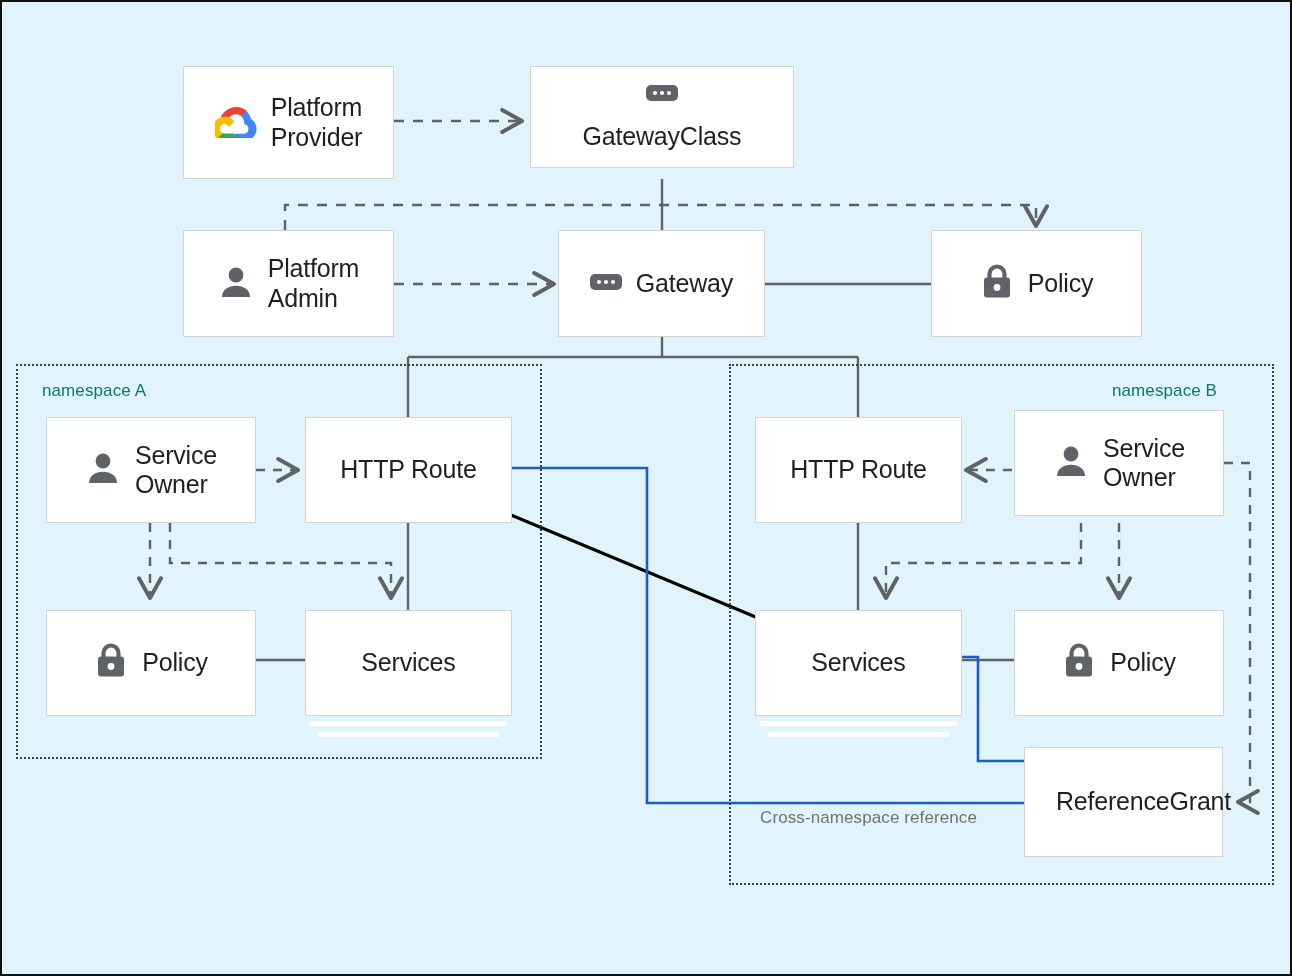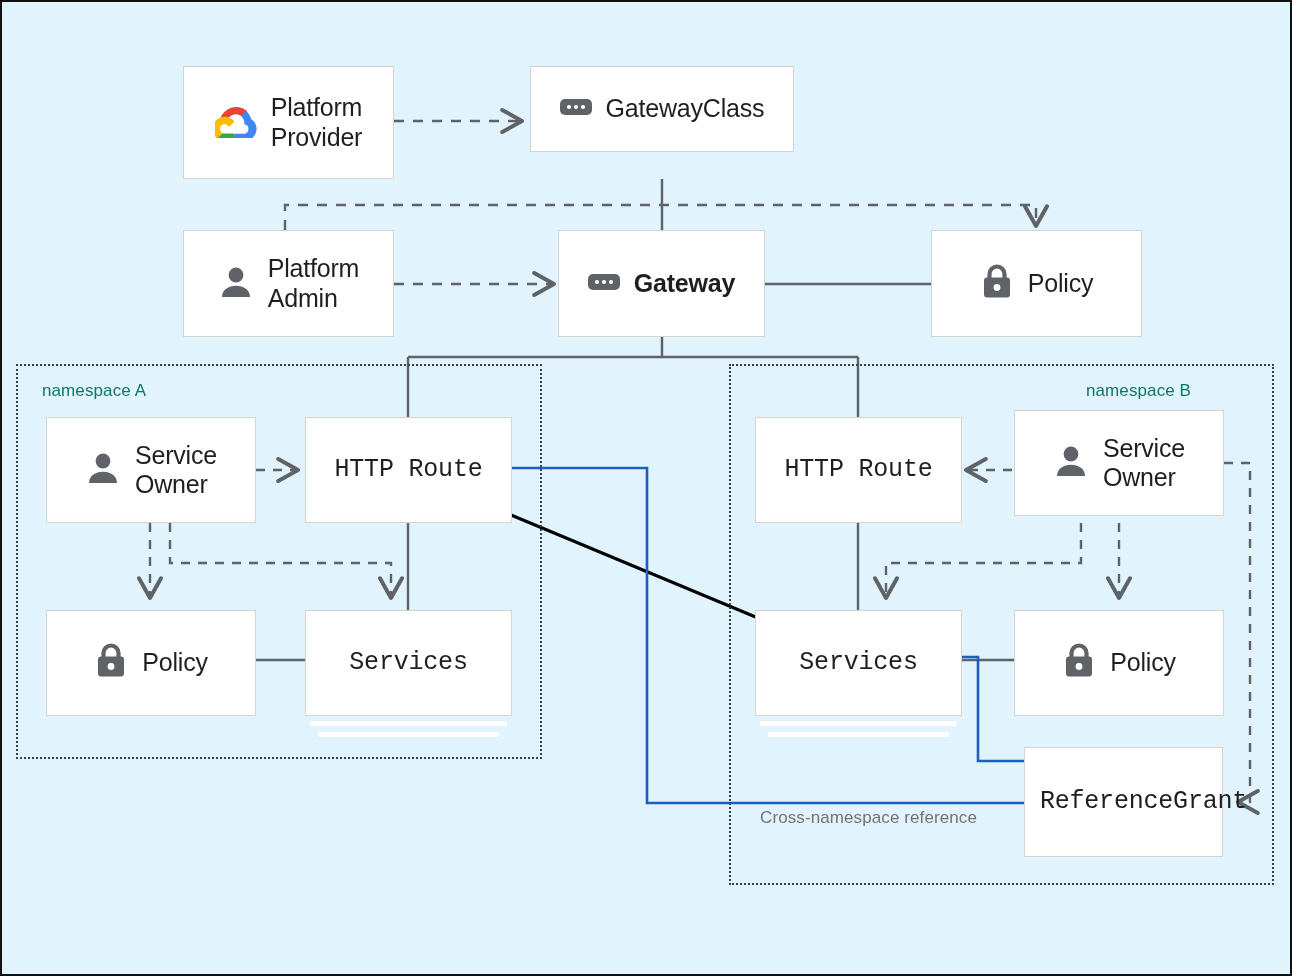--- a/index.html
+++ b/index.html
@@ -24,21 +24,21 @@
     gap:14px;
     color:#1f1f1f;
   }
   .node .lbl{
     font-size:25px;
     line-height:1.18;
     white-space:pre-line;
     text-align:left;
     letter-spacing:-0.2px;
   }
-  .node.center .lbl{text-align:center;font-family:Liberation Mono, monospace;}
+  .node.center .lbl{text-align:center;}
   .ico{flex:0 0 auto;display:block;}
   .nslabel{
     position:absolute;
     font-size:17px;
     color:#0f766e;
     letter-spacing:0.1px;
   }
   .nsbox{
     position:absolute;
     border:2px dotted #3c4043;
@@ -112,36 +112,36 @@
     <g stroke="#1a5fc0" stroke-width="2.6" fill="none">
       <path d="M509 466 L645 466 L645 801 L1022 801"></path>
       <path d="M959 655 L976 655 L976 759 L1022 759"></path>
     </g>
   </svg>
 
   <div class="nsbox" style="left:14px;top:362px;width:526px;height:395px;"></div>
   <div class="nslabel" style="left:40px;top:379px;">namespace A</div>
 
   <div class="nsbox" style="left:727px;top:362px;width:545px;height:521px;"></div>
-  <div class="nslabel" style="left:1084px;top:379px;">namespace B</div>
+  <div class="nslabel" style="left:1110px;top:379px;">namespace B</div>
 
   <div class="node" style="left:181px;top:64px;width:211px;height:113px;">
     <span class="ico">
       <svg width="42" height="34" viewBox="0 0 48 38" xmlns="http://www.w3.org/2000/svg">
         <path d="M30.2 13.3h1.5l4.3-4.3.2-1.8A19.3 19.3 0 0 0 5.8 16.6a2.3 2.3 0 0 1 1.5-.1l8.6-1.4s.4-.7.7-.7a10.7 10.7 0 0 1 13.6-1.1z" fill="#ea4335"></path>
         <path d="M41.4 16.6a19.3 19.3 0 0 0-5.8-9.4l-6 6a10.7 10.7 0 0 1 3.9 8.5v1.1a5.4 5.4 0 0 1 0 10.7h-10.7l-1.1 1.1v6.4l1.1 1h10.7a13.9 13.9 0 0 0 7.9-25.4z" fill="#4285f4"></path>
         <path d="M11.1 42h10.7V33.4H11.1a5.3 5.3 0 0 1-2.2-.5l-1.5.5-4.3 4.3-.4 1.5A13.8 13.8 0 0 0 11.1 42z" fill="#34a853"></path>
         <path d="M11.1 14.2A13.9 13.9 0 0 0 2.7 39.1l6.2-6.2a5.4 5.4 0 1 1 7.1-7.1l6.2-6.2a13.8 13.8 0 0 0-11.1-5.4z" fill="#fbbc05"></path>
       </svg>
     </span>
     <span class="lbl">Platform
 Provider</span>
   </div>
 
-  <div class="node" style="left:528px;top:64px;width:264px;height:86px;">
+  <div class="node" style="left:528px;top:64px;width:264px;height:102px;flex-direction:column;">
     <span class="ico">
       <svg width="32" height="22" viewBox="0 0 32 22" xmlns="http://www.w3.org/2000/svg">
         <rect x="0" y="3" width="32" height="16" rx="5" fill="#5f6368"></rect>
         <circle cx="9" cy="11" r="2.1" fill="#ffffff"></circle>
         <circle cx="16" cy="11" r="2.1" fill="#ffffff"></circle>
         <circle cx="23" cy="11" r="2.1" fill="#ffffff"></circle>
       </svg>
     </span>
     <span class="lbl">GatewayClass</span>
   </div>
@@ -150,21 +150,21 @@
     <span class="ico">
       <svg width="36" height="36" viewBox="0 0 36 36" xmlns="http://www.w3.org/2000/svg">
         <circle cx="18" cy="11" r="7.4" fill="#5f6368"></circle>
         <path d="M4 33c0-7.2 6.3-11.3 14-11.3S32 25.8 32 33z" fill="#5f6368"></path>
       </svg>
     </span>
     <span class="lbl">Platform
 Admin</span>
   </div>
 
-  <div class="node" style="left:556px;top:228px;width:207px;height:107px;font-weight:bold;">
+  <div class="node" style="left:556px;top:228px;width:207px;height:107px;">
     <span class="ico">
       <svg width="32" height="22" viewBox="0 0 32 22" xmlns="http://www.w3.org/2000/svg">
         <rect x="0" y="3" width="32" height="16" rx="5" fill="#5f6368"></rect>
         <circle cx="9" cy="11" r="2.1" fill="#ffffff"></circle>
         <circle cx="16" cy="11" r="2.1" fill="#ffffff"></circle>
         <circle cx="23" cy="11" r="2.1" fill="#ffffff"></circle>
       </svg>
     </span>
     <span class="lbl">Gateway</span>
   </div>

